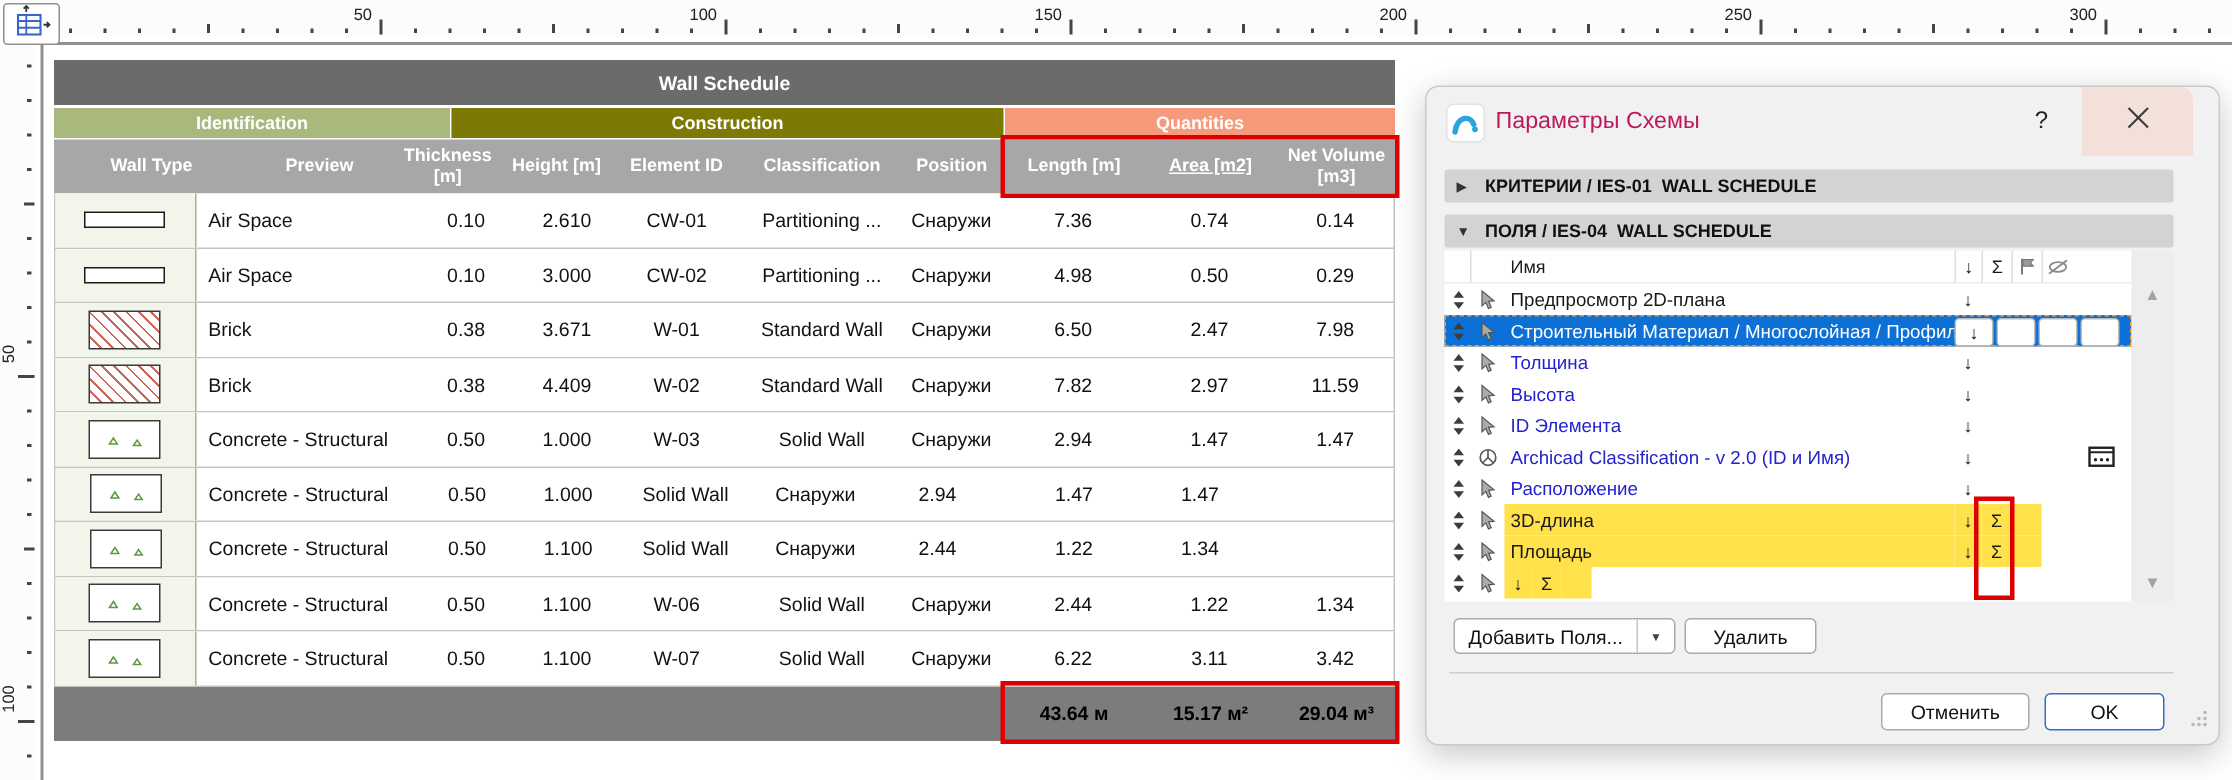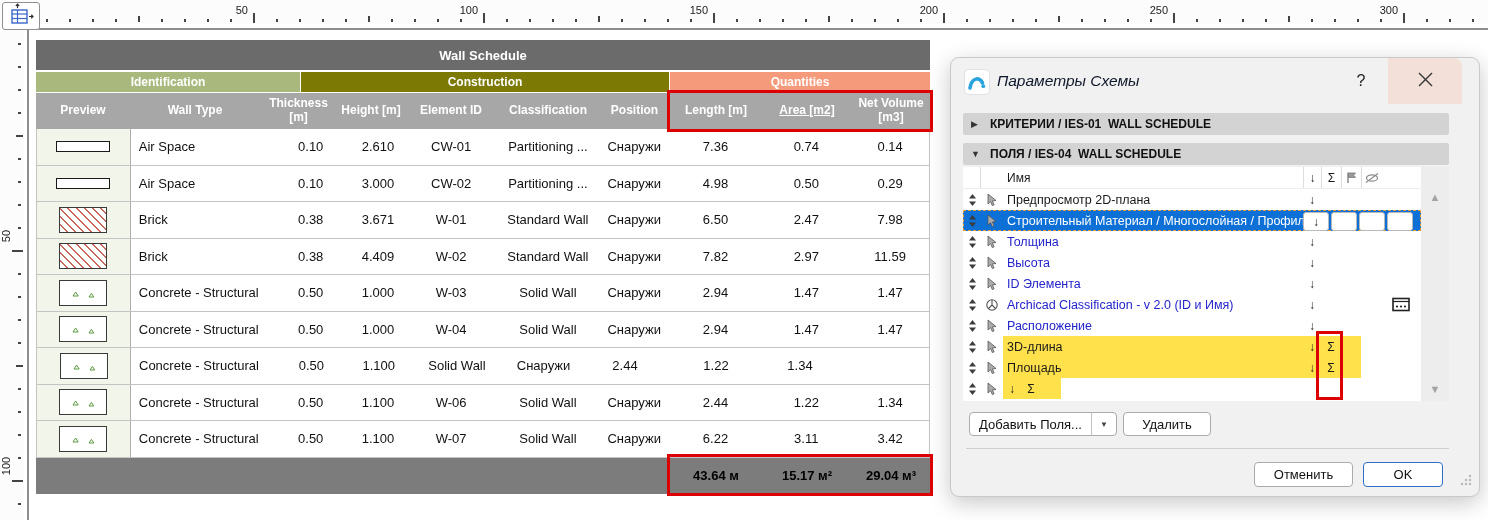--- a/index.html
+++ b/index.html
@@ -42,21 +42,21 @@
            font-weight:bold;font-size:13px;box-sizing:border-box;}
   .redbox{position:absolute;border:3px solid #DC0000;box-sizing:border-box;pointer-events:none;z-index:40;}
   
   .dialog{position:absolute;left:950px;top:57px;width:528px;height:438px;background:#F1F1F1;
           border:1px solid #C9C9C9;border-radius:9px;box-shadow:0 6px 22px rgba(0,0,0,.22);z-index:20;}
   .close-area{position:absolute;left:437px;top:0;width:74px;height:46px;background:#F3E1D9;
               border-radius:0 8px 0 0;display:flex;align-items:center;justify-content:center;cursor:pointer;}
   .dlg-logo{position:absolute;left:13px;top:11px;width:24px;height:24px;background:#fff;
             border:1px solid #E2E2E2;border-radius:5px;display:flex;align-items:center;justify-content:center;}
   .dlg-title{position:absolute;left:46px;top:0;height:46px;display:flex;align-items:center;
-             font-size:15.5px;color:#0f172a;font-style:italic;}
+             font-size:15.5px;color:#be185d;}
   .dlg-help{position:absolute;left:392px;top:0;width:36px;height:46px;display:flex;align-items:center;
             justify-content:center;font-size:16px;color:#222;cursor:pointer;}
   .section-bar{position:absolute;left:12px;width:486px;height:22px;background:#D3D3D3;border-radius:2px;
                display:flex;align-items:center;cursor:pointer;}
   .tri{width:14px;padding-left:8px;font-size:9px;color:#333;}
   .section-label{font-weight:bold;font-size:12px;color:#111;padding-left:5px;white-space:pre;}
   .fl{position:absolute;left:12px;top:109px;width:458px;height:234px;background:#fff;}
   .fl-hdr{display:flex;height:21px;font-size:12px;color:#1A1A1A;border-bottom:1px solid #ECECEC;}
   .fl-cell{display:flex;align-items:center;justify-content:center;height:100%;box-sizing:border-box;}
   .fc0{width:18px;}.fc1{width:22px;}
@@ -204,22 +204,22 @@
   </button>
 
   <div class="sched">
     <div class="s-title">Wall Schedule</div>
     <div class="s-groups" id="sgroups">
         <div class="s-group" style="width: 265px; background: rgb(169, 184, 124); border-right: 1px solid rgb(255, 255, 255);">Identification</div>
         <div class="s-group" style="width: 369px; background: rgb(124, 122, 4); border-right: 1px solid rgb(255, 255, 255);">Construction</div>
         <div class="s-group" style="width: 260px; background: rgb(245, 155, 123);">Quantities</div>
       </div>
     <div class="s-colhdr" id="scolhdr">
+        <div class="s-ch" style="width: 130px;">Wall Type</div>
         <div class="s-ch" style="width: 94px;">Preview</div>
-        <div class="s-ch" style="width: 130px;">Wall Type</div>
         <div class="s-ch" style="width: 77px;">Thickness [m]</div>
         <div class="s-ch" style="width: 68px;">Height [m]</div>
         <div class="s-ch" style="width: 92px;">Element ID</div>
         <div class="s-ch" style="width: 102px;">Classification</div>
         <div class="s-ch" style="width: 71px;">Position</div>
         <div class="s-ch" style="width: 92px;">Length [m]</div>
         <div class="s-ch" style="width: 90px; text-decoration: underline;">Area [m2]</div>
         <div class="s-ch" style="width: 78px;">Net Volume [m3]</div>
       </div>
     <div id="srows">
@@ -303,21 +303,20 @@
             <div class="glyph-conc">
               <svg width="40" height="20" viewBox="0 0 40 20">
                 <path d="M10 13 l2.6 -4 l2.6 4 z" fill="none" stroke="#5C9A40" stroke-width="1"></path>
                 <path d="M26 14 l2.4 -3.6 l2.4 3.6 z" fill="none" stroke="#5C9A40" stroke-width="1"></path>
               </svg>
             </div>
           </div>
           <div class="s-cell" style="width: 130px; justify-content: flex-start; padding-left: 8px;">Concrete - Structural</div>
           <div class="s-cell" style="width: 77px; justify-content: flex-end; padding-right: 14px;">0.50</div>
           <div class="s-cell" style="width: 68px; justify-content: flex-end; padding-right: 11px;">1.000</div>
-          <div class="s-cell" style="width: 92px;">W-04</div>
           <div class="s-cell" style="width: 102px;">Solid Wall</div>
           <div class="s-cell" style="width: 71px;">Снаружи</div>
           <div class="s-cell" style="width: 92px;">2.94</div>
           <div class="s-cell" style="width: 90px;">1.47</div>
           <div class="s-cell" style="width: 78px;">1.47</div>
         </div>
         <div class="s-row">
           <div class="s-cell prev" style="width: 94px;">
             <div class="glyph-conc">
               <svg width="40" height="20" viewBox="0 0 40 20">

